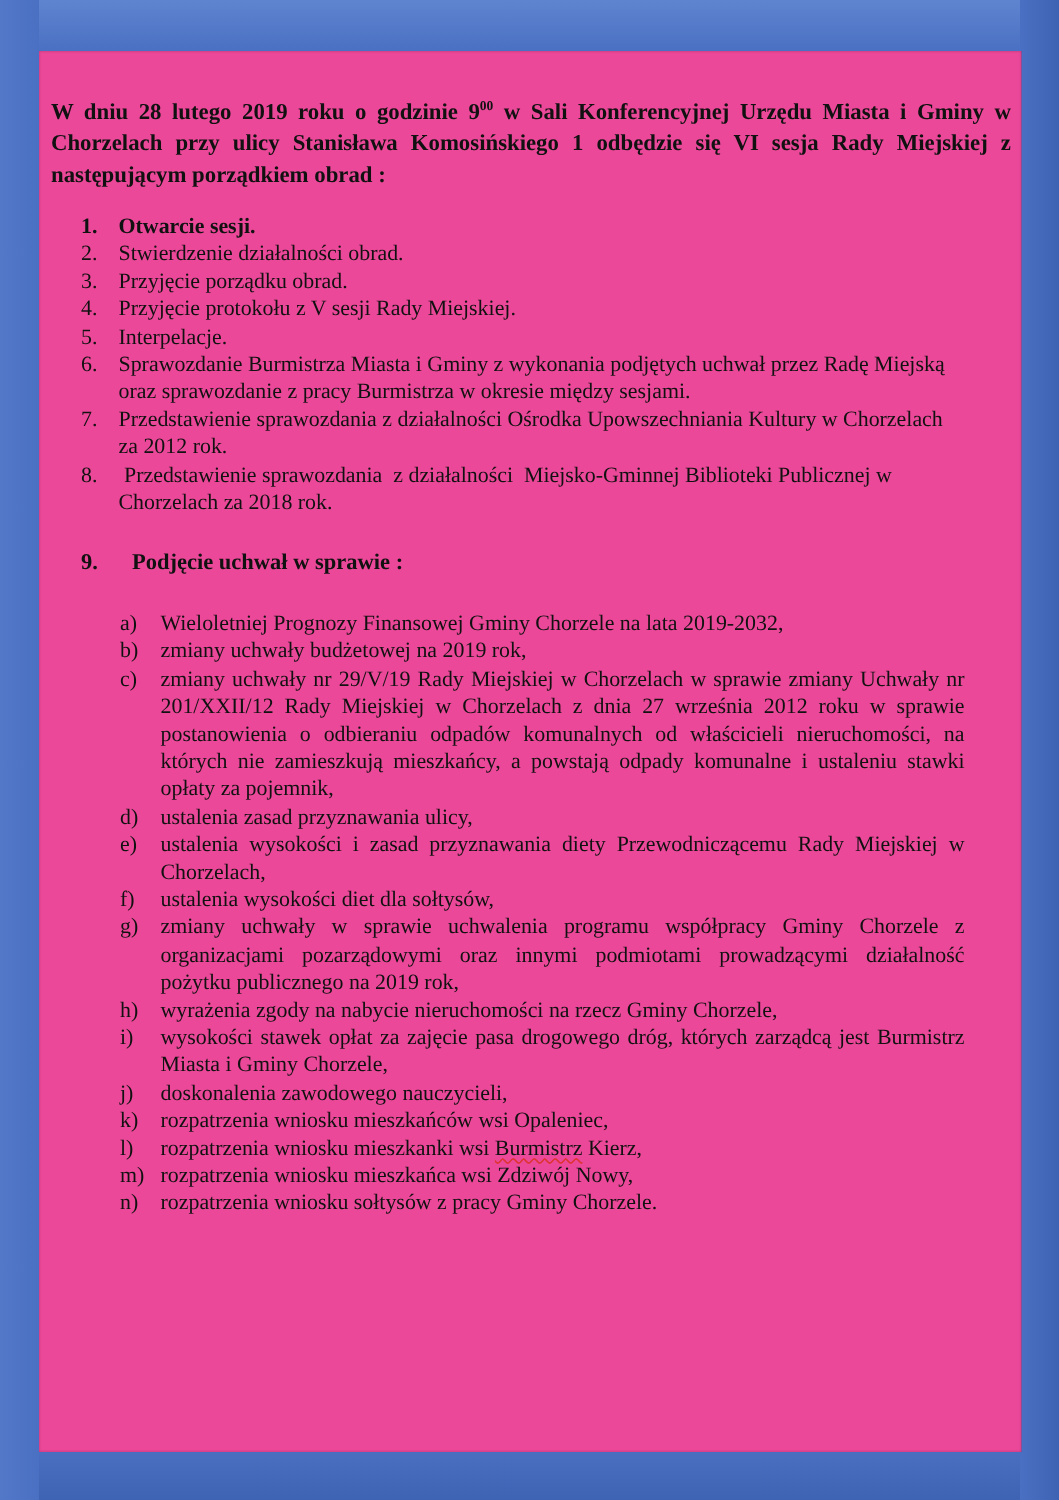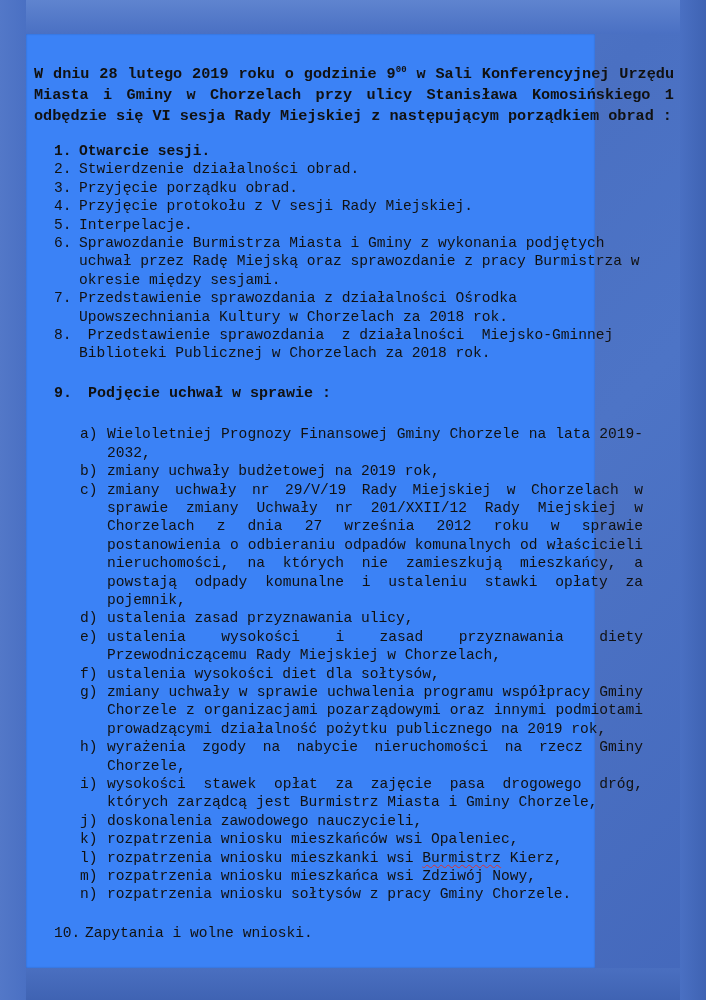--- a/index.html
+++ b/index.html
@@ -16,24 +16,23 @@
   }
   .frame-shade-top { position:absolute; left:0; top:0; right:0; height:34px;
     background: linear-gradient(180deg, #5f84cf, #4a70c3); }
   .frame-shade-bottom { position:absolute; left:0; bottom:0; right:0; height:32px;
     background: linear-gradient(180deg, #4a6fc0, #3f63b3); }
   .frame-shade-left { position:absolute; left:0; top:0; bottom:0; width:26px;
     background: linear-gradient(90deg, #5378c8, #4a70c3); }
   .frame-shade-right { position:absolute; right:0; top:0; bottom:0; width:26px;
     background: linear-gradient(90deg, #4a70c3, #3f63b3); }
   .paper {
-    position: absolute; left: 26px; top: 34px; width: 569px; height: 934px;
-    background: #3b82f6;
+    position: absolute; left: 26px; top: 34px; width: 655px; height: 934px;
+    background: #ec4899;
     box-shadow: inset 0 0 2px rgba(0,0,0,0.25);
-    font-family: Liberation Mono, monospace;
   }
   .intro {
     position: absolute; left: 8px; top: 30px; width: 640px;
     font-weight: bold; font-size: 15.2px; line-height: 21px;
     text-align: justify;
   }
   .intro sup { font-size: 9px; line-height: 0; vertical-align: 6px; }
   .list {
     position: absolute; left: 28px; top: 108px; width: 590px;
     font-size: 14.6px; line-height: 18.4px;
@@ -86,21 +85,21 @@
     <div class="item">
         <span class="num">5.</span>
         <span class="txt">Interpelacje.</span>
       </div>
     <div class="item">
         <span class="num">6.</span>
         <span class="txt">Sprawozdanie Burmistrza Miasta i Gminy z wykonania podjętych uchwał przez Radę Miejską oraz sprawozdanie z pracy Burmistrza w okresie między sesjami.</span>
       </div>
     <div class="item">
         <span class="num">7.</span>
-        <span class="txt">Przedstawienie sprawozdania  z działalności Ośrodka Upowszechniania Kultury w Chorzelach za 2018 rok.</span>
+        <span class="txt">Przedstawienie sprawozdania  z działalności Ośrodka Upowszechniania Kultury w Chorzelach za 2012 rok.</span>
       </div>
     <div class="item">
         <span class="num">8.</span>
         <span class="txt" style="white-space:pre-wrap"> Przedstawienie sprawozdania  z działalności  Miejsko-Gminnej Biblioteki Publicznej w Chorzelach za 2018 rok.</span>
       </div>
 
     <div class="gap9"></div>
     <div class="nine">
         <span class="num">9.</span>
         <span class="txt">Podjęcie uchwał w sprawie :</span>
@@ -160,18 +159,14 @@
           <span class="num">m)</span>
           <span class="txt">rozpatrzenia wniosku mieszkańca wsi Zdziwój Nowy,</span>
         </div>
       <div class="item">
           <span class="num">n)</span>
           <span class="txt">rozpatrzenia wniosku sołtysów z pracy Gminy Chorzele.</span>
         </div>
     </div>
 
     <div class="gap10"></div>
-    <div class="item ten">
-        <span class="num">10.</span>
-        <span class="txt">Zapytania i wolne wnioski.</span>
-      </div>
   </div>
 </div>
 
 </body></html>

